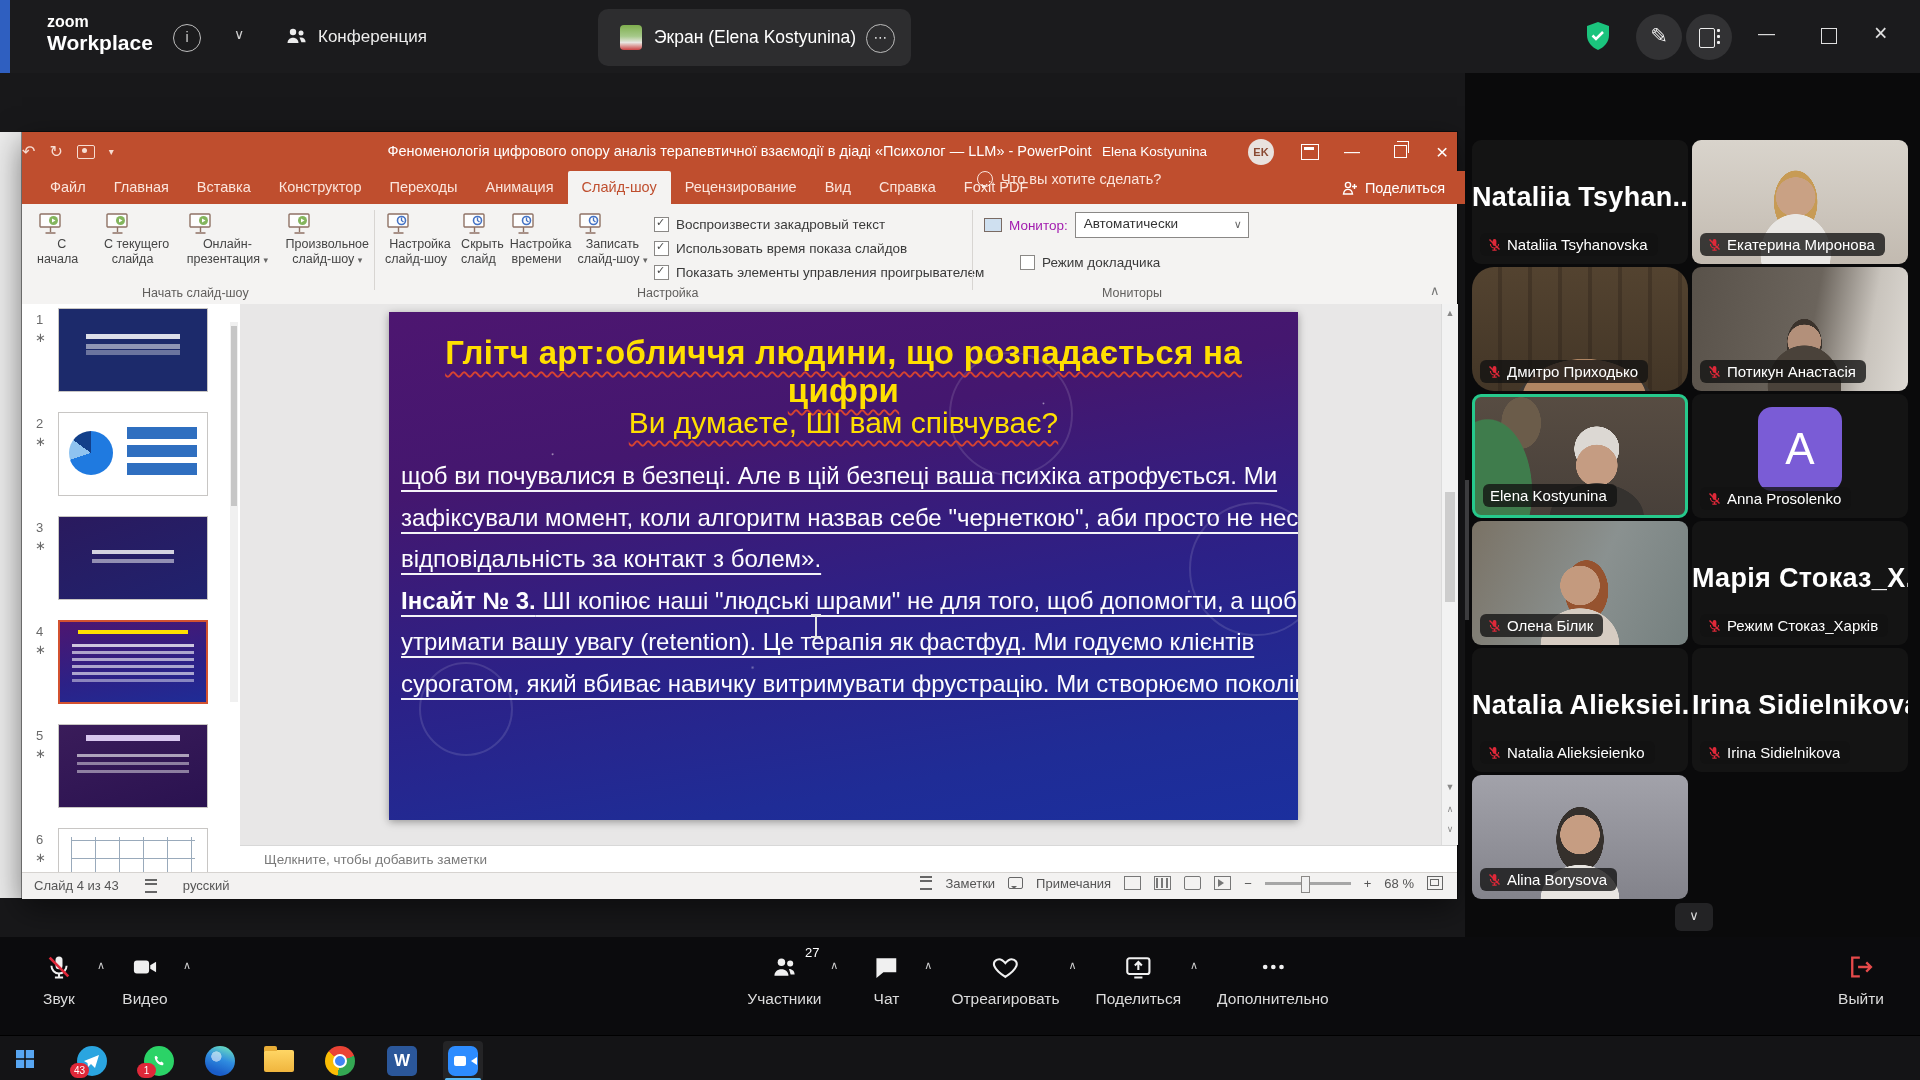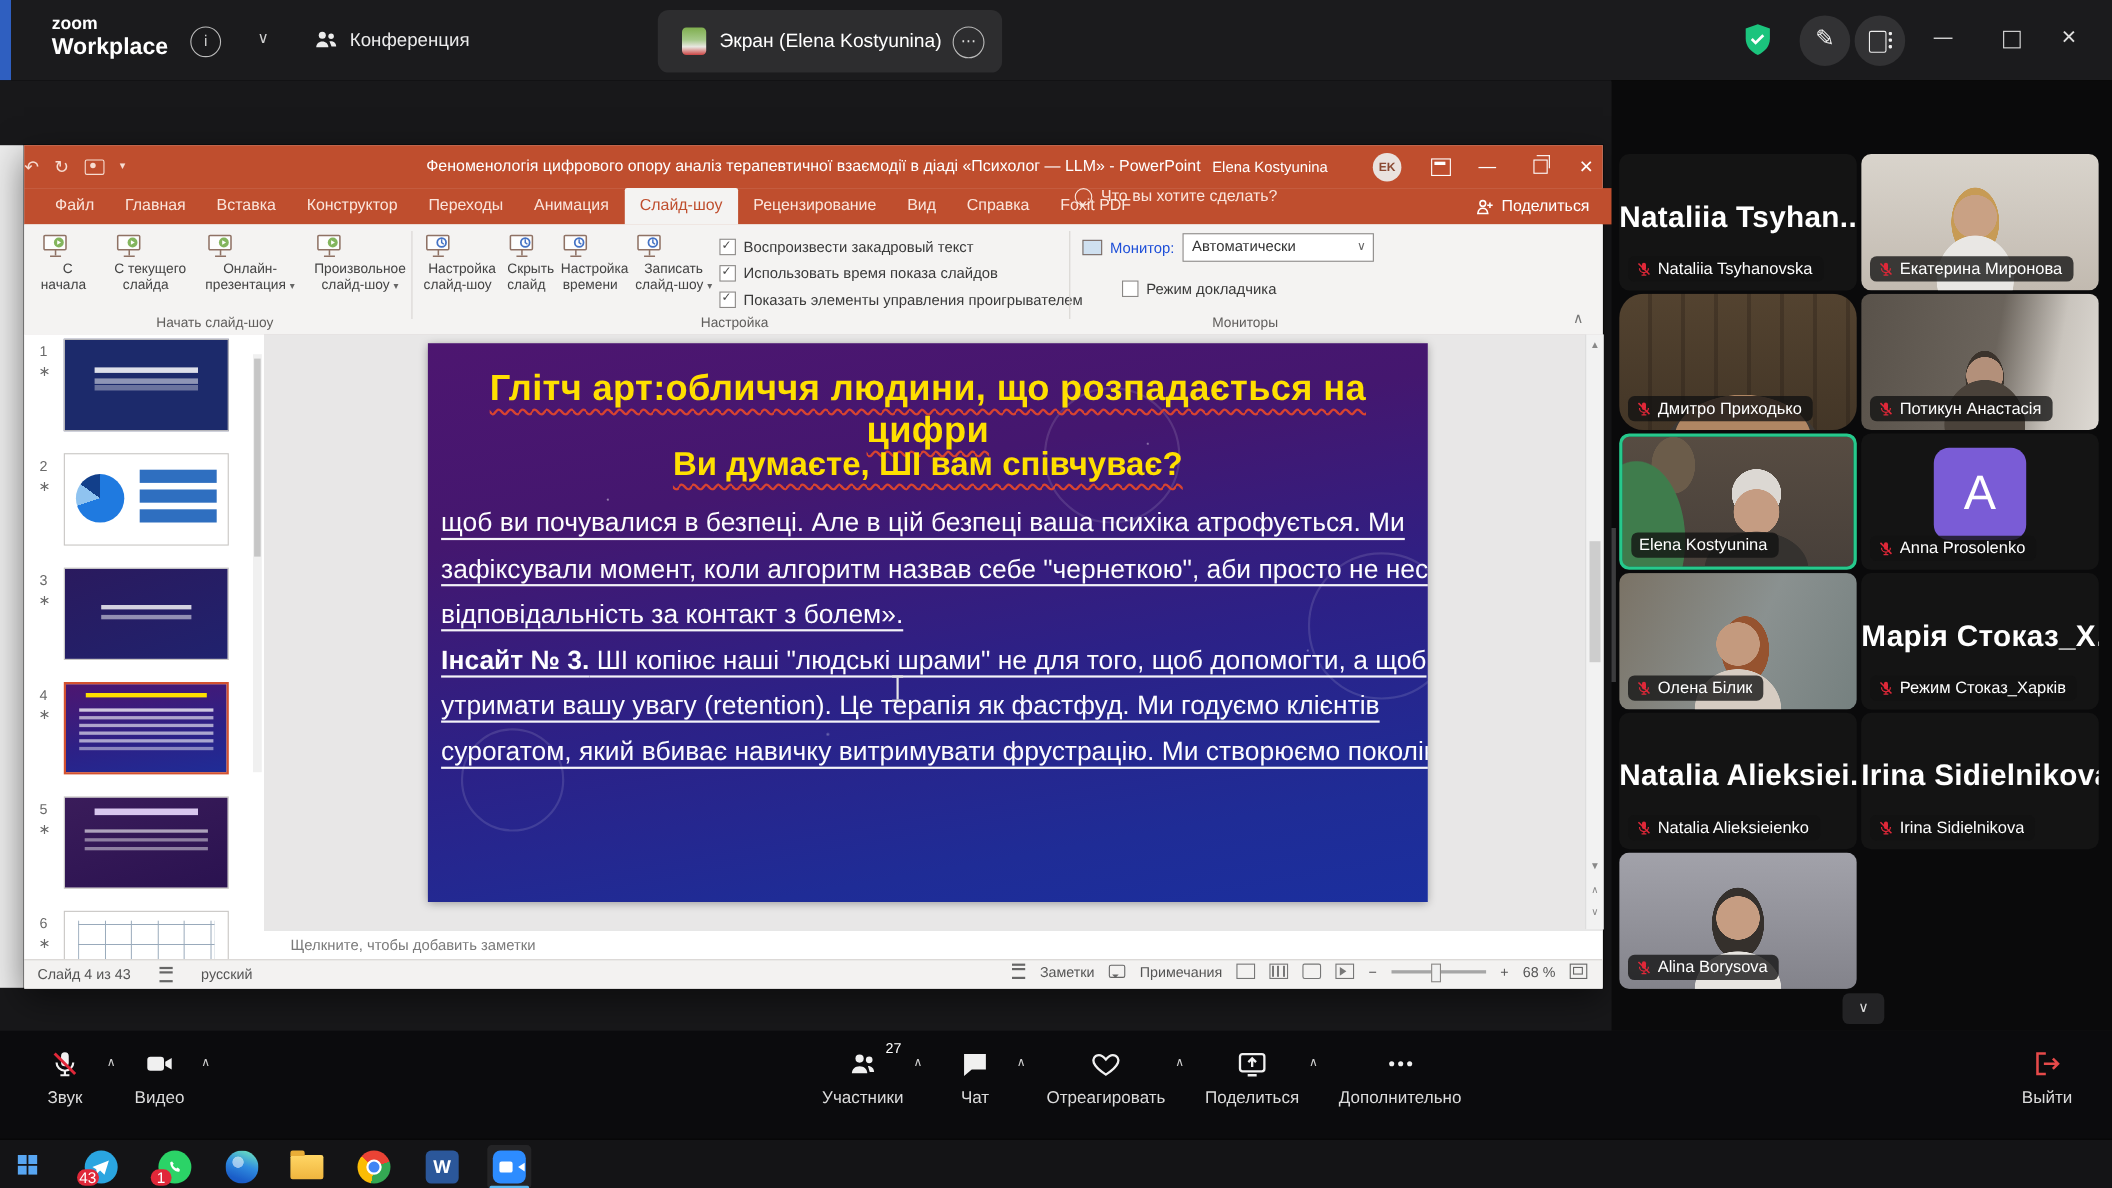--- a/index.html
+++ b/index.html
@@ -74,21 +74,21 @@
   .rbtn.has-arrow .arr{visibility:visible;}
   .rsep{top:6px;width:1px;height:80px;background:#d8d5d2;}
   .rchecks{left:632px;top:8px;}
   .rcheck{display:flex;align-items:center;gap:7px;height:24px;}
   .cbox{width:13px;height:13px;background:#fff;border:1px solid #8a8886;position:relative;}
   .rcheck.checked .cbox::after{content:"✓";position:absolute;left:1px;top:-2px;font-size:11px;color:#4a4a4a;}
   .rcheck .clbl{font-size:13.5px;color:#3a3a3a;white-space:nowrap;}
   .rmon{left:962px;top:8px;}
   .rmon-row{display:flex;align-items:center;gap:7px;}
   .mon-ic{width:16px;height:12px;border:1.5px solid #7a6a63;background:#cfe0f0;}
-  .rmon .mlbl{font-size:13.5px;color:#1d4ed8;}
+  .rmon .mlbl{font-size:13.5px;color:#a21caf;}
   .mselect{width:156px;height:24px;background:#fff;border:1px solid #8a8886;font-size:13.5px;color:#333;
     line-height:22px;padding:0 8px;position:relative;}
   .mselect .sv{position:absolute;right:6px;top:0;color:#666;font-size:11px;}
   .glabel{bottom:4px;font-size:12.5px;color:#605e5c;}
   .rcollapse{left:1408px;bottom:6px;color:#777;font-size:13px;}
 
   
   .thumbs{left:0;top:172px;width:218px;height:568px;background:#fff;overflow:hidden;}
   .thumb-item{position:relative;height:104px;}
   .tnum{position:absolute;left:14px;top:8px;font-size:13px;color:#6a6a6a;}
@@ -115,21 +115,21 @@
   .slide{left:367px;top:180px;width:909px;height:508px;overflow:hidden;
     box-shadow:0 2px 8px rgba(0,0,0,.35);
     background:
       radial-gradient(1.5px 1.5px at 18% 28%,rgba(255,255,255,.6),transparent),
       radial-gradient(1.5px 1.5px at 72% 18%,rgba(255,255,255,.5),transparent),
       radial-gradient(2px 2px at 40% 70%,rgba(255,255,255,.35),transparent),
       radial-gradient(1.5px 1.5px at 88% 55%,rgba(255,255,255,.4),transparent),
       linear-gradient(170deg,#4d1670 0%,#44176f 28%,#2c2187 58%,#1f2c96 84%,#1b2f9e 100%);}
   .circ{border:2px solid rgba(255,255,255,.12);border-radius:50%;}
   .slide-title{left:0;right:0;top:22px;text-align:center;font-size:33px;font-weight:700;color:#ffdf00;letter-spacing:.3px;}
-  .slide-sub{left:0;right:0;top:94px;text-align:center;font-size:30px;font-weight:700;color:#ffdf00;}
+  .slide-sub{left:0;right:0;top:94px;text-align:center;font-size:30px;font-weight:400;color:#ffdf00;}
   .wavy{text-decoration:underline;text-decoration-style:wavy;text-decoration-color:#d84330;text-decoration-thickness:1.5px;text-underline-offset:7px;}
   .sbody{left:12px;right:14px;top:143px;font-size:24px;line-height:41.6px;color:#fdfdff;}
   .sline{white-space:nowrap;text-decoration:underline;text-decoration-color:rgba(255,255,255,.95);text-underline-offset:6px;}
   .sline .b{font-weight:700;}
   .ibeam{left:426px;top:304px;width:2px;height:20px;background:#e5e5e5;}
   .ibeam::before,.ibeam::after{content:"";position:absolute;left:-4px;width:10px;height:2px;background:#e5e5e5;}
   .ibeam::before{top:-2px;} .ibeam::after{bottom:-2px;}
 
   .vscroll{left:1419px;top:172px;width:16px;height:541px;background:#f2f2f2;border-left:1px solid #dcdcdc;}
   .vscroll .ar{position:absolute;left:0;width:16px;text-align:center;font-size:9px;color:#888;}
@@ -247,21 +247,21 @@
   .i-folder .f{position:absolute;left:5px;top:9px;width:30px;height:22px;background:linear-gradient(#ffd665,#f0b53e);border-radius:2px;}
   .i-folder .f::before{content:"";position:absolute;left:0;top:-4px;width:13px;height:5px;background:#e8ad37;border-radius:2px 2px 0 0;}
   .i-word .w{position:absolute;left:5px;top:5px;width:30px;height:30px;border-radius:5px;background:#2b579a;
     color:#fff;font-weight:700;font-size:17px;text-align:center;line-height:30px;}
   .i-zoom{background:rgba(255,255,255,.07);}
   .i-zoom .z{position:absolute;left:5px;top:5px;width:30px;height:30px;border-radius:7px;background:#2d8cff;}
   .i-zoom .z::after{content:"";position:absolute;left:6px;top:10px;width:12px;height:10px;border-radius:2px;background:#fff;}
   .i-zoom .z::before{content:"";position:absolute;left:19px;top:11px;border:4px solid transparent;border-right:6px solid #fff;}
   .underline-active{position:absolute;top:42px;width:36px;height:3px;background:#59b9f2;border-radius:2px;}
   .abadge{position:absolute;left:-2px;top:22px;min-width:15px;height:15px;border-radius:8px;background:#e02839;
-    color:#fff;font-size:14px;text-align:center;line-height:15px;padding:0 2px;}
+    color:#fff;font-size:10px;text-align:center;line-height:15px;padding:0 2px;}
   .abadge:empty{display:none;}
 </style>
 </head>
 <body>
 
 <div class="screen">
 
   <div class="abs zbar">
     <div class="abs zblue"></div>
     <div class="abs zlogo">

